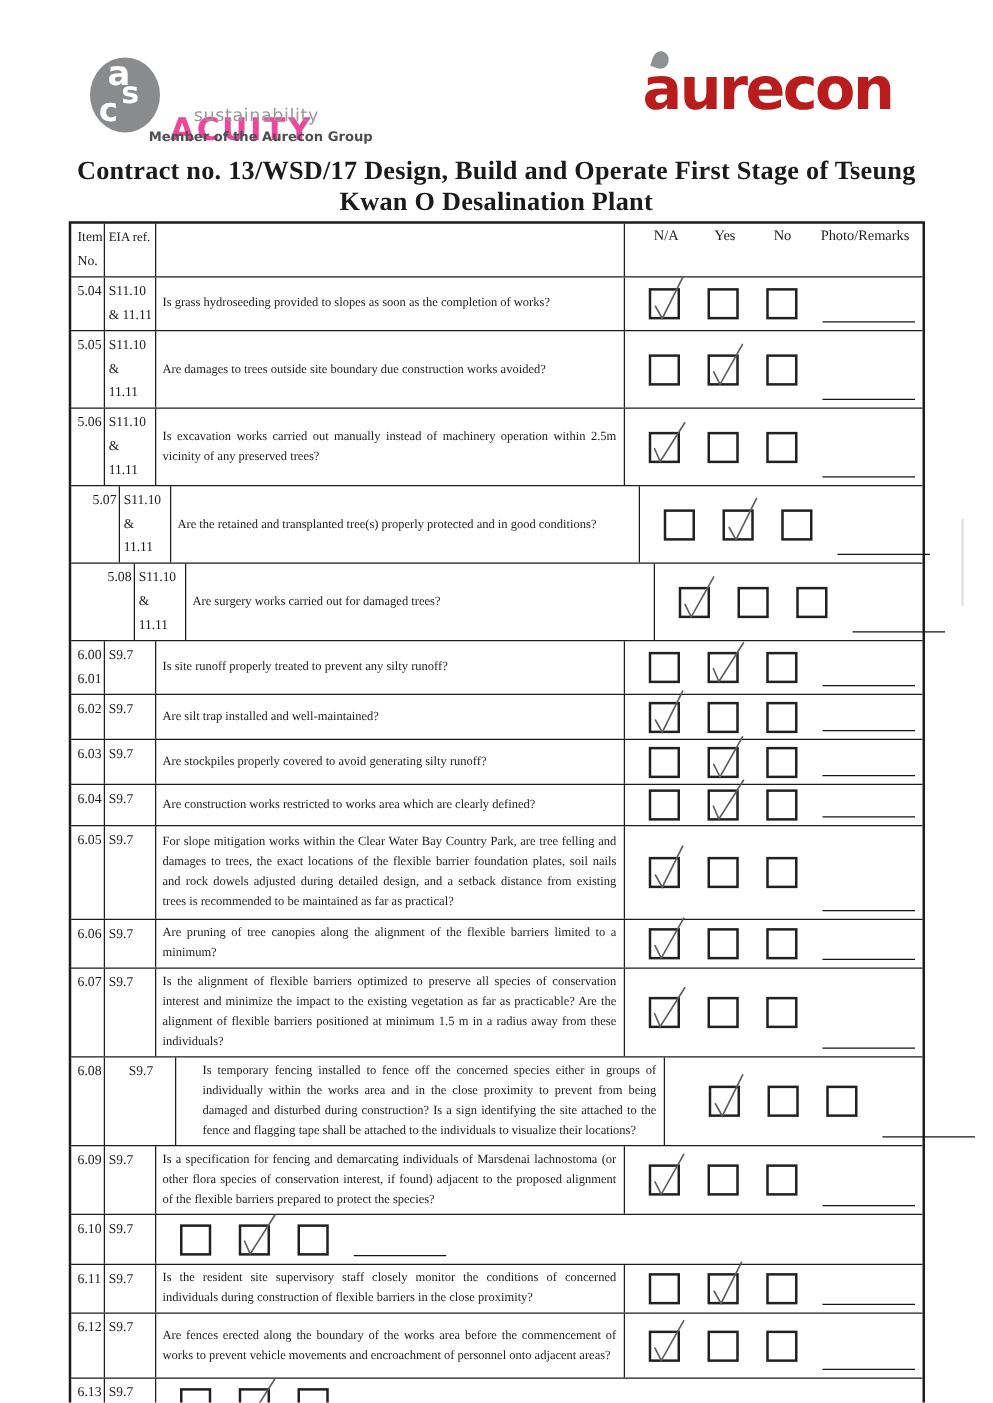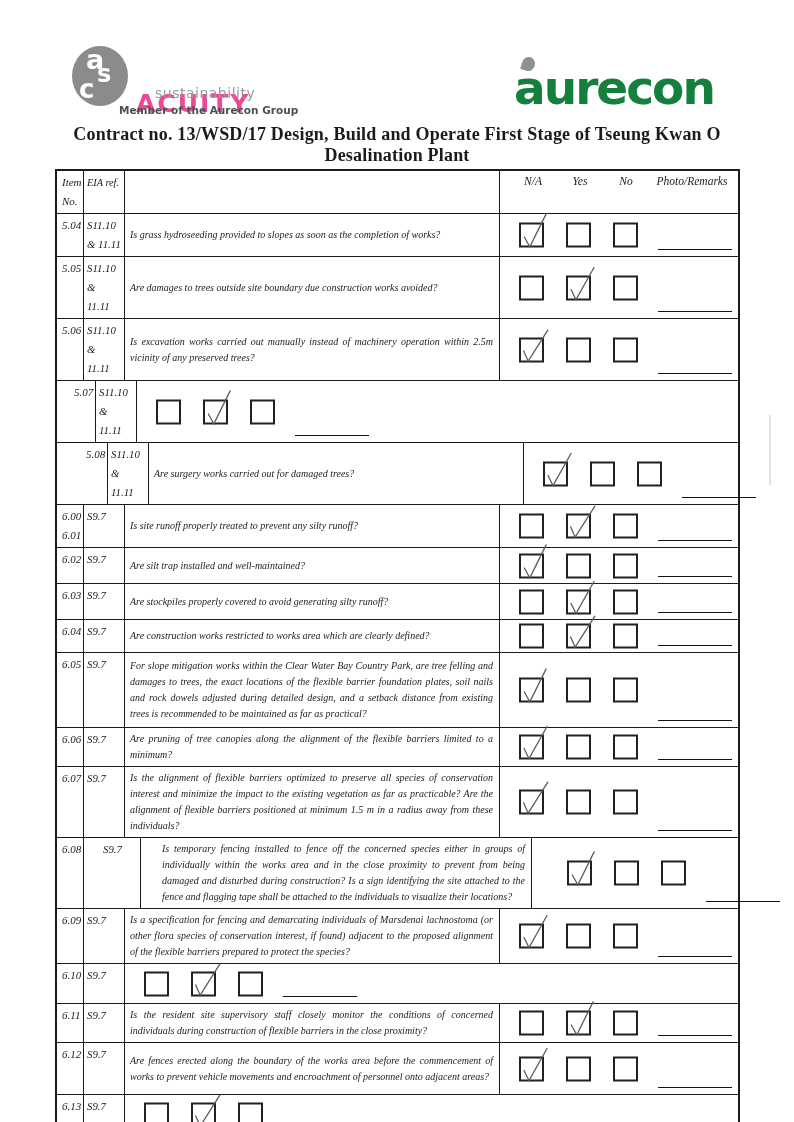--- a/index.html
+++ b/index.html
@@ -23,37 +23,37 @@
   }
   .acuity-sub{
     position:absolute;left:155px;top:85px;font-family:"DejaVu Sans", sans-serif;
     font-size:14px;color:#98999b;letter-spacing:0.5px;
   }
   .acuity-member{
     position:absolute;left:119px;top:104px;font-family:"DejaVu Sans", sans-serif;
     font-size:10.5px;font-weight:bold;color:#4d4e51;
   }
   .aurecon{
-    position:absolute;left:514px;top:64px;font-family:"DejaVu Sans", sans-serif;
-    font-size:47px;font-weight:bold;letter-spacing:-2px;color:#15803d;line-height:1;
+    position:absolute;left:514px;top:48px;font-family:"DejaVu Sans", sans-serif;
+    font-size:47px;font-weight:bold;letter-spacing:-2px;color:#b91c1c;line-height:1;
   }
   .aurecon-leaf{
     position:absolute;left:8px;top:-7px;width:13px;height:14px;background:#8f9092;
     border-radius:50% 50% 50% 4%;transform:rotate(18deg);
   }
   
   .title{
-    text-align:center;font-size:18px;font-weight:bold;margin:2px 40px 3px 40px;
+    text-align:center;font-size:21px;font-weight:bold;margin:2px 40px 3px 40px;
     letter-spacing:0.2px;
   }
   
   .tbl{margin-left:55px;width:681px;border:2px solid #1c1c1c;background:#fff;}
   .t-row{
     display:grid;grid-template-columns:27px 41px 375px 1fr;
-    border-top:1.5px solid #1c1c1c;position:relative;box-sizing:border-box;font-style:italic;
+    border-top:1.5px solid #1c1c1c;position:relative;box-sizing:border-box;
   }
   .t-row.head{border-top:none;min-height:40px;}
   .c-item,.c-eia,.c-q{border-right:1.4px solid #1c1c1c;box-sizing:border-box;}
   .c-item{font-size:11px;padding:2px 0 2px 5px;white-space:pre-line;line-height:19px;}
   .c-eia{font-size:10.8px;padding:2px 0 2px 3px;white-space:pre-line;line-height:19px;}
   .c-q{
     padding:3px 6px 3px 5px;display:flex;flex-direction:column;justify-content:center;
     font-size:10px;line-height:16px;text-align:justify;
   }
   .q-head{font-weight:bold;font-size:10.5px;}
@@ -160,20 +160,23 @@
           </div>
           <div class="cb yes"></div>
           <div class="cb no"></div>
           <div class="remark"></div>
         </div>
       </div>
       <div class="t-row" style="min-height: 37px; padding-left: 12px;">
         <div class="c-item">5.07</div>
         <div class="c-eia">S11.10 &amp;
 11.11</div>
+        <div class="c-q">
+          <div class="q-text">Are the retained and transplanted tree(s) properly protected and in good conditions?</div>
+        </div>
         <div class="c-checks">
           <div class="cb na"></div>
           <div class="cb yes">
             <svg class="tick v0" viewBox="0 0 36 44">
               <path d="M8 28 L13 38 L31 6"></path>
             </svg>
           </div>
           <div class="cb no"></div>
           <div class="remark"></div>
         </div>

